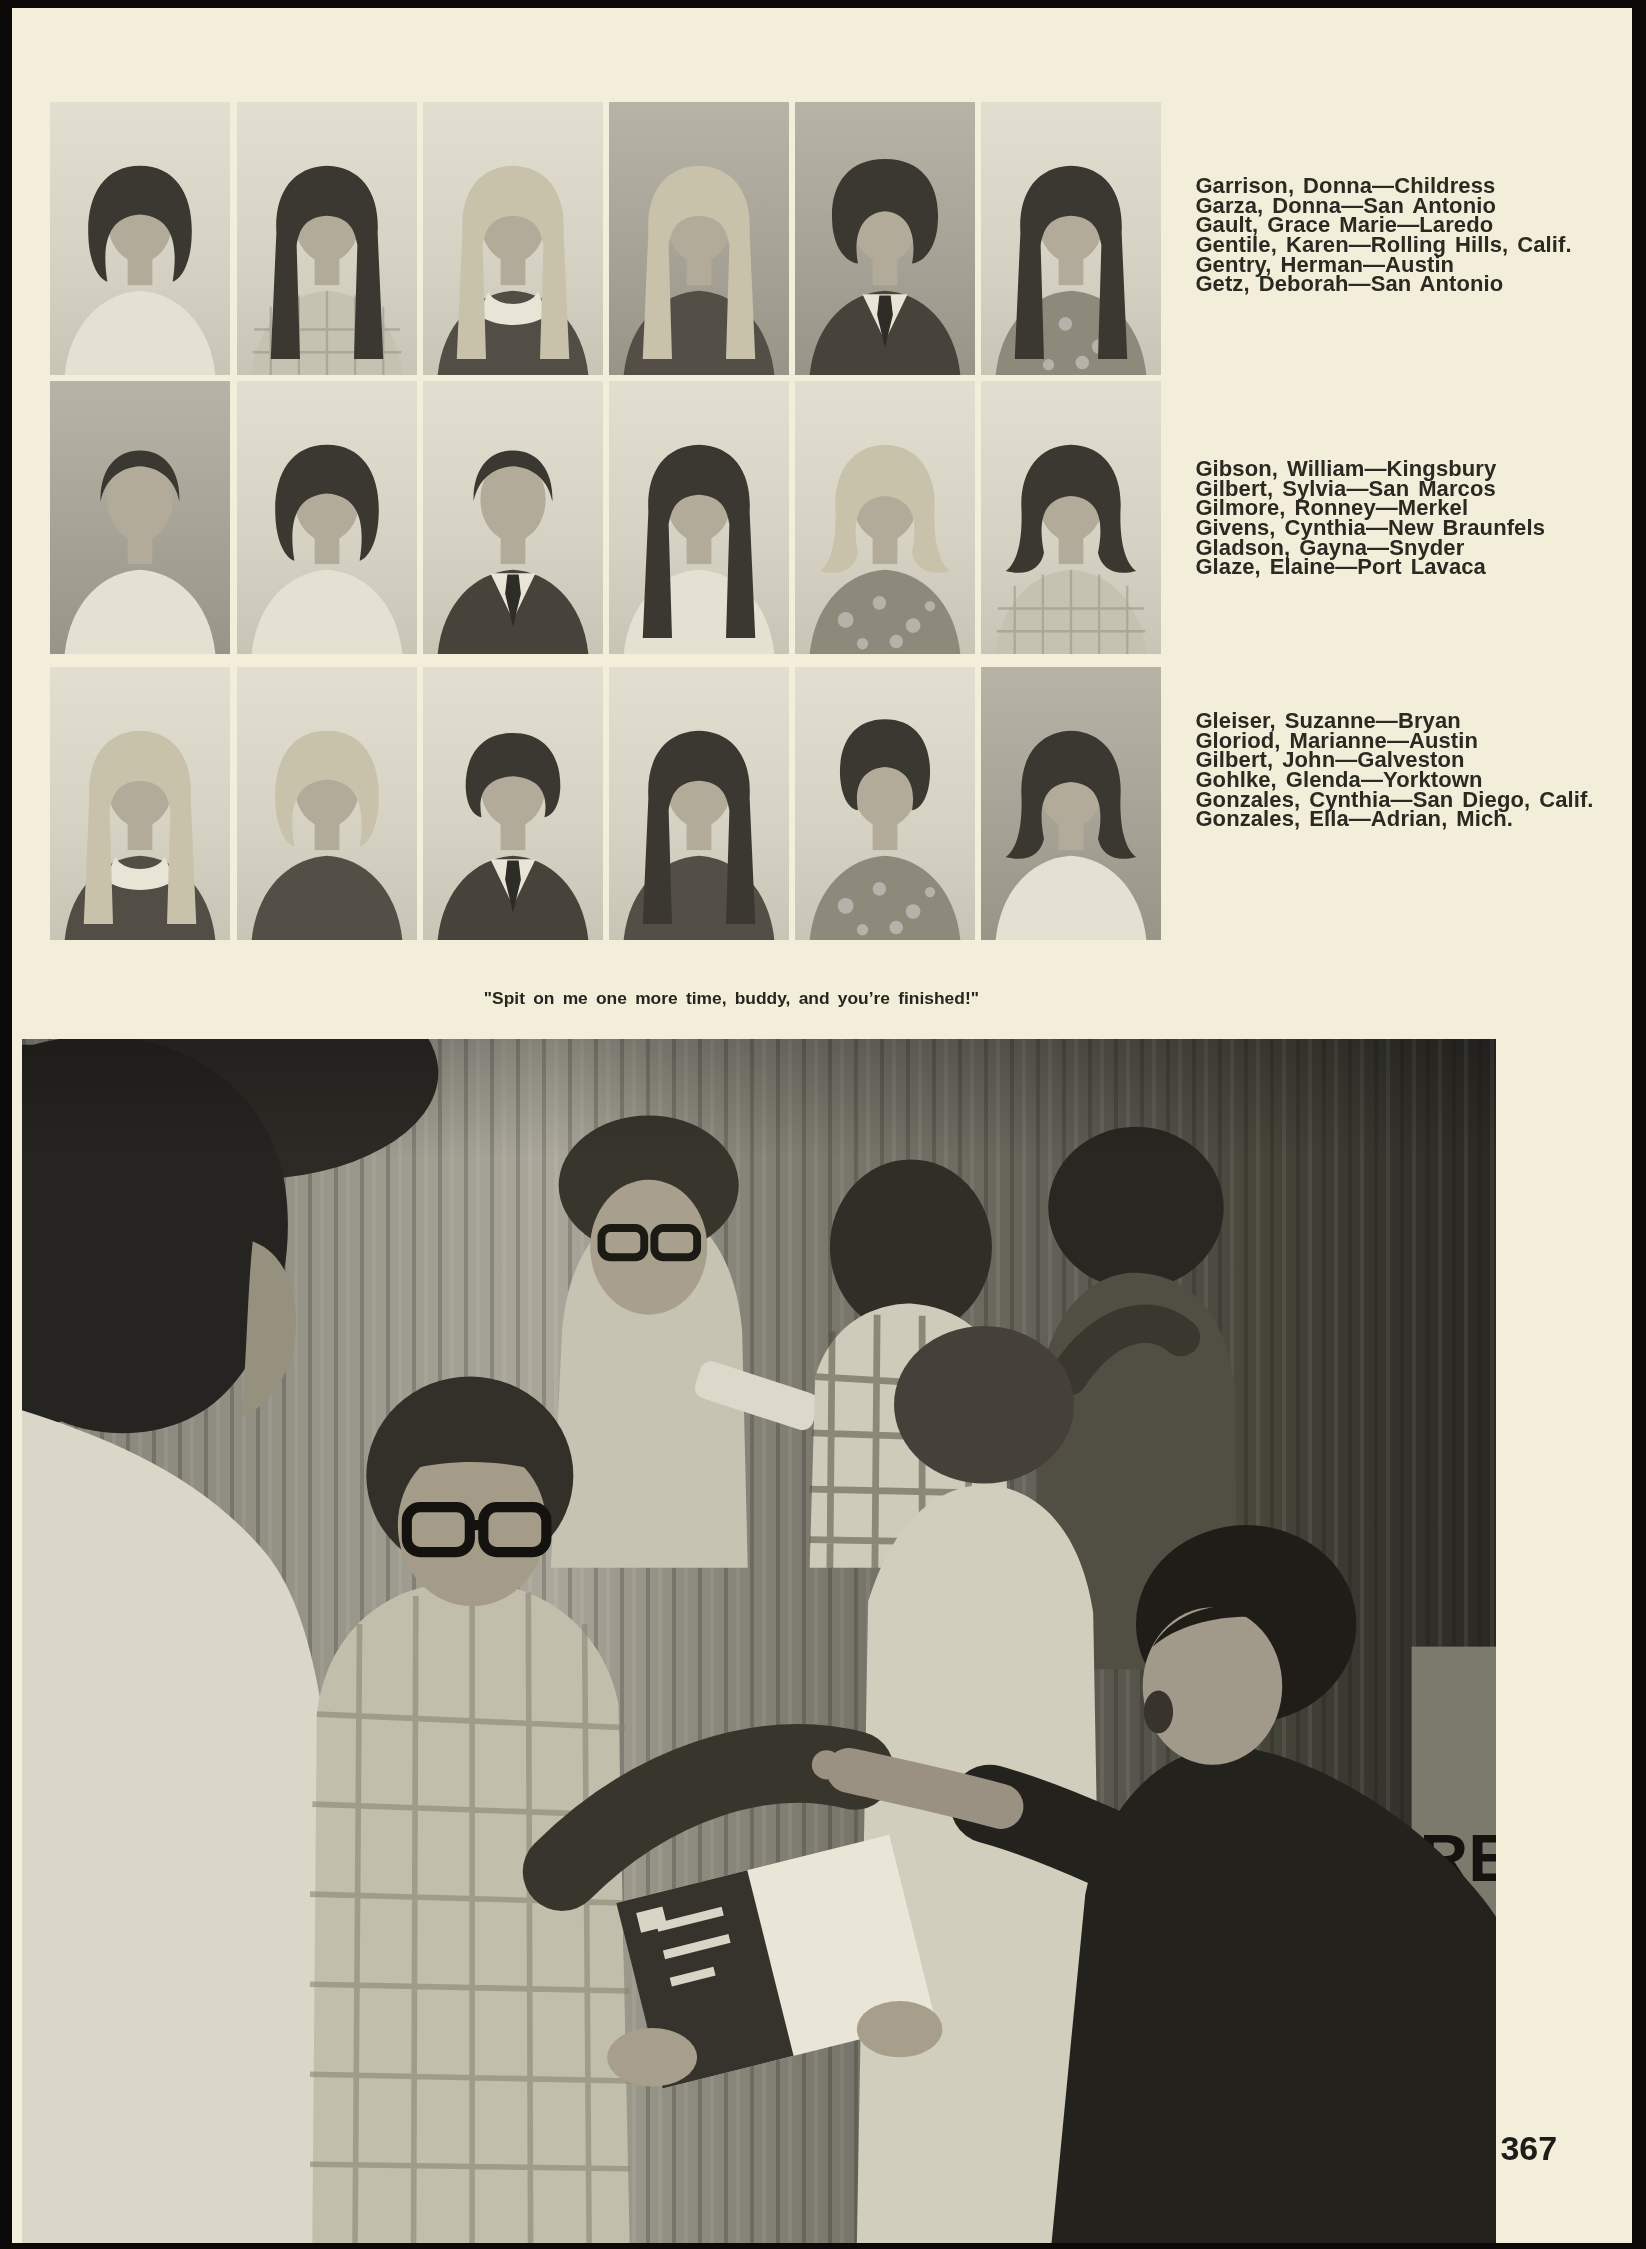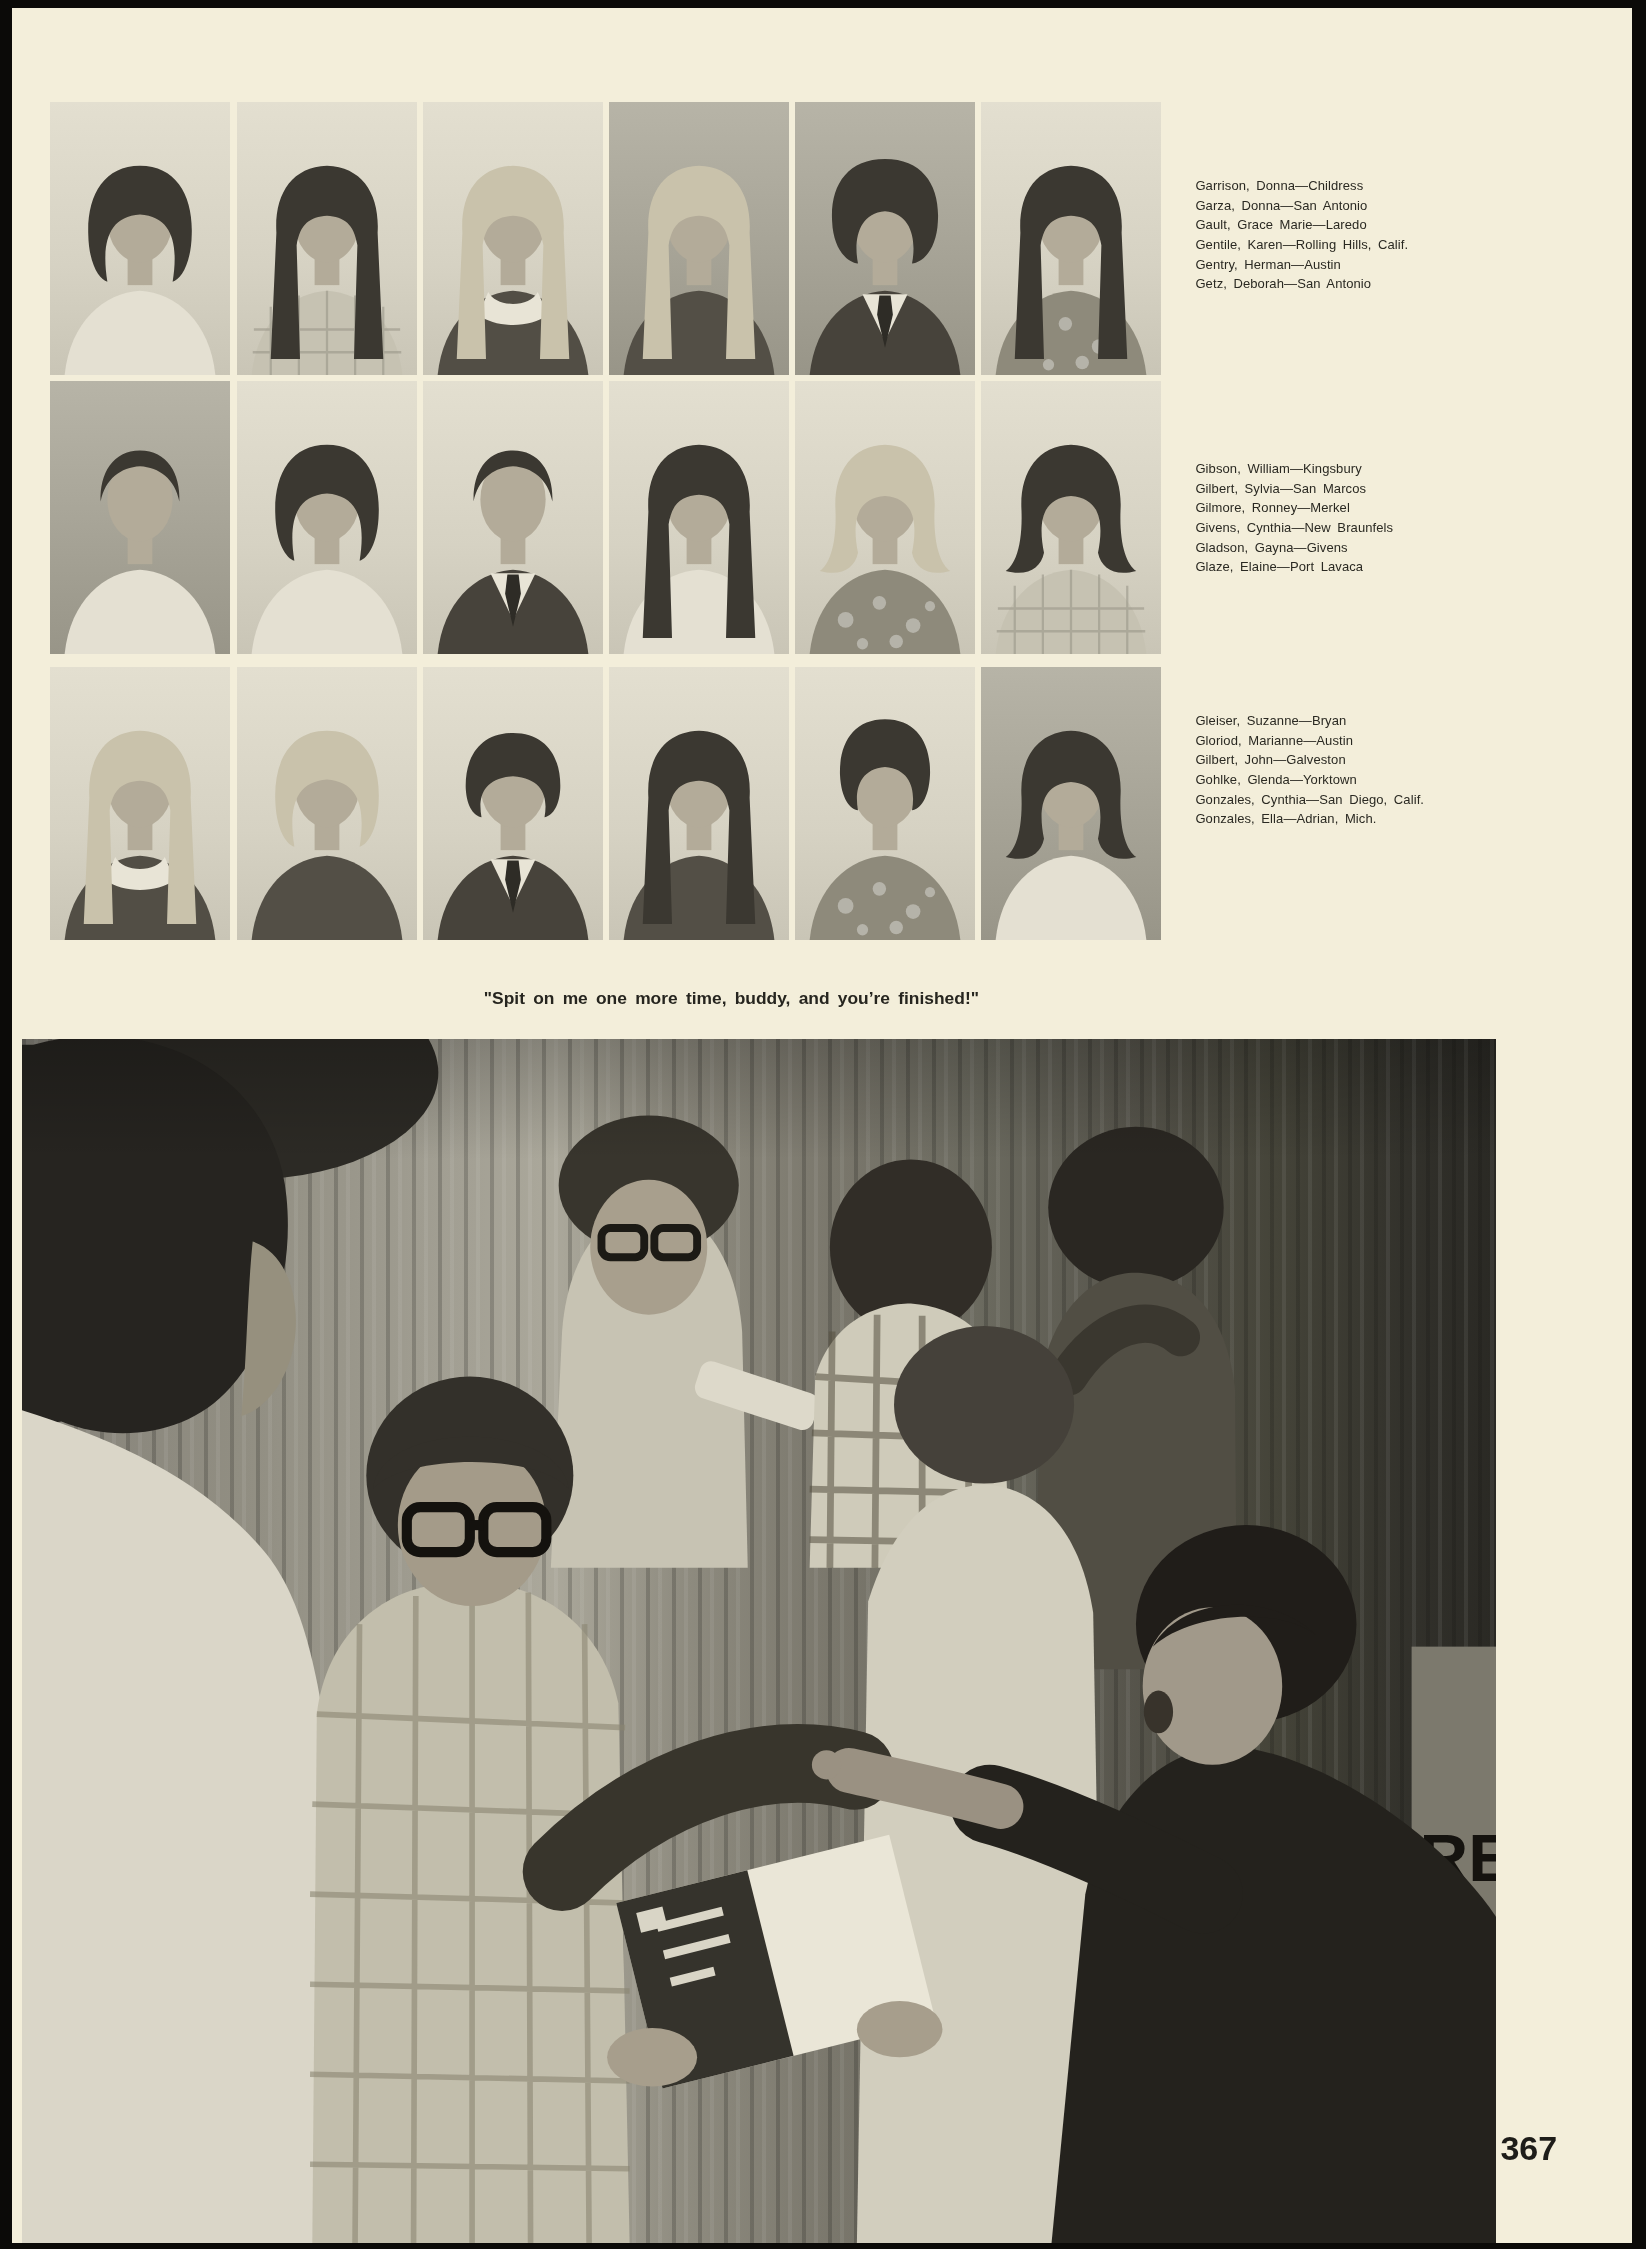--- a/index.html
+++ b/index.html
@@ -12,21 +12,21 @@
   .photo-row.row-0{top:94px;}
   .photo-row.row-1{top:373px;}
   .photo-row.row-2{top:659px;}
   .photo-cell{width:180px;height:273px;overflow:hidden;position:relative;
               background:linear-gradient(180deg,#e3dfd0 0%,#d6d2c3 60%,#c9c5b6 100%);}
   .photo-cell.bg-mid{background:linear-gradient(180deg,#b7b4a7 0%,#a5a295 60%,#989588 100%);}
   .photo-cell svg{display:block;width:100%;height:100%;}
 
   
   .name-list{position:absolute;left:1183px;width:427px;color:#2a2922;
-             font-size:13px;font-weight:400;line-height:19.7px;letter-spacing:0.1px;word-spacing:2.8px;}
+             font-size:22px;font-weight:700;line-height:19.7px;letter-spacing:0.1px;word-spacing:2.8px;}
   .name-list.list-0{top:168px;}
   .name-list.list-1{top:451px;}
   .name-list.list-2{top:703px;}
 
   
   .caption{position:absolute;top:980px;left:269px;width:900px;margin:0;text-align:center;
            color:#26251f;font-size:17.4px;font-weight:700;word-spacing:3.4px;}
 
   
   .big-photo{position:absolute;left:10px;top:1031px;width:1474px;height:1204px;margin:0;
@@ -242,21 +242,21 @@
           <div class="name-line">Gault, Grace Marie—Laredo</div>
           <div class="name-line">Gentile, Karen—Rolling Hills, Calif.</div>
           <div class="name-line">Gentry, Herman—Austin</div>
           <div class="name-line">Getz, Deborah—San Antonio</div>
         </aside>
       <aside class="name-list list-1">
           <div class="name-line">Gibson, William—Kingsbury</div>
           <div class="name-line">Gilbert, Sylvia—San Marcos</div>
           <div class="name-line">Gilmore, Ronney—Merkel</div>
           <div class="name-line">Givens, Cynthia—New Braunfels</div>
-          <div class="name-line">Gladson, Gayna—Givens</div>
+          <div class="name-line">Gladson, Gayna—Snyder</div>
           <div class="name-line">Glaze, Elaine—Port Lavaca</div>
         </aside>
       <aside class="name-list list-2">
           <div class="name-line">Gleiser, Suzanne—Bryan</div>
           <div class="name-line">Gloriod, Marianne—Austin</div>
           <div class="name-line">Gilbert, John—Galveston</div>
           <div class="name-line">Gohlke, Glenda—Yorktown</div>
           <div class="name-line">Gonzales, Cynthia—San Diego, Calif.</div>
           <div class="name-line">Gonzales, Ella—Adrian, Mich.</div>
         </aside>

